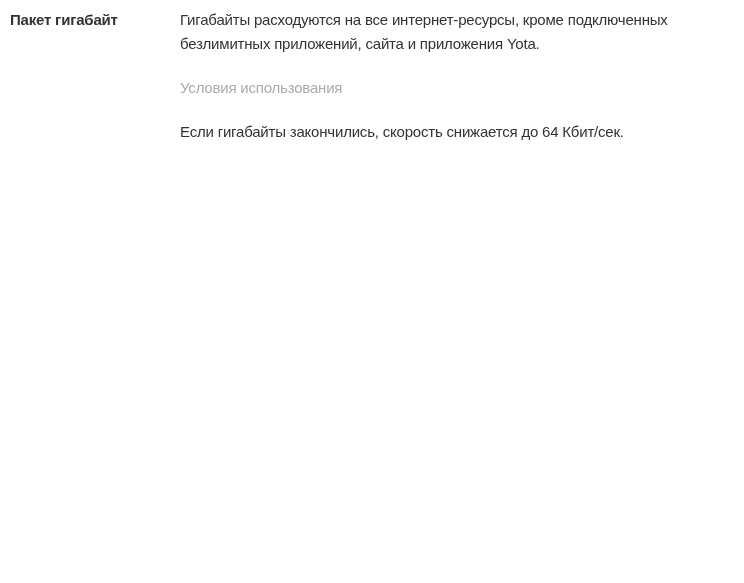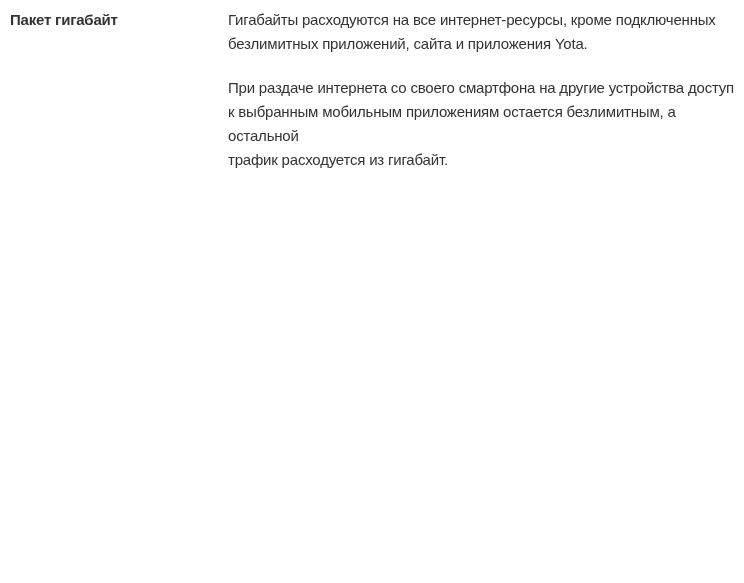--- a/index.html
+++ b/index.html
@@ -22,21 +22,20 @@
     flex-shrink: 0;
     font-size: 15px;
     line-height: 24px;
     font-weight: bold;
     color: #333333;
     letter-spacing: -0.2px;
   }
   .content-col {
     flex: 1;
     min-width: 0;
-    margin-left: 48px;
   }
   .paragraph {
     margin: 0 0 20px 0;
     font-size: 15px;
     line-height: 24px;
     color: #333333;
     letter-spacing: -0.2px;
     white-space: pre-line;
   }
   .subheading {
@@ -49,17 +48,16 @@
   }
 </style>
 </head>
 <body>
 
 <div class="detail-row">
   <div class="label-col">Пакет гигабайт</div>
   <div class="content-col">
     <p class="paragraph">Гигабайты расходуются на все интернет-ресурсы, кроме подключенных
 безлимитных приложений, сайта и приложения Yota.</p>
-    <p class="paragraph">При раздаче интернета со своего смартфона на другие устройства доступ
-к выбранным мобильным приложениям остается безлимитным, а остальной
-трафик расходуется из гигабайт.</p>
+    <p class="subheading">Условия использования</p>
+    <p class="paragraph">Если гигабайты закончились, скорость снижается до 64 Кбит/сек.</p>
   </div>
 </div>
 
 </body></html>

